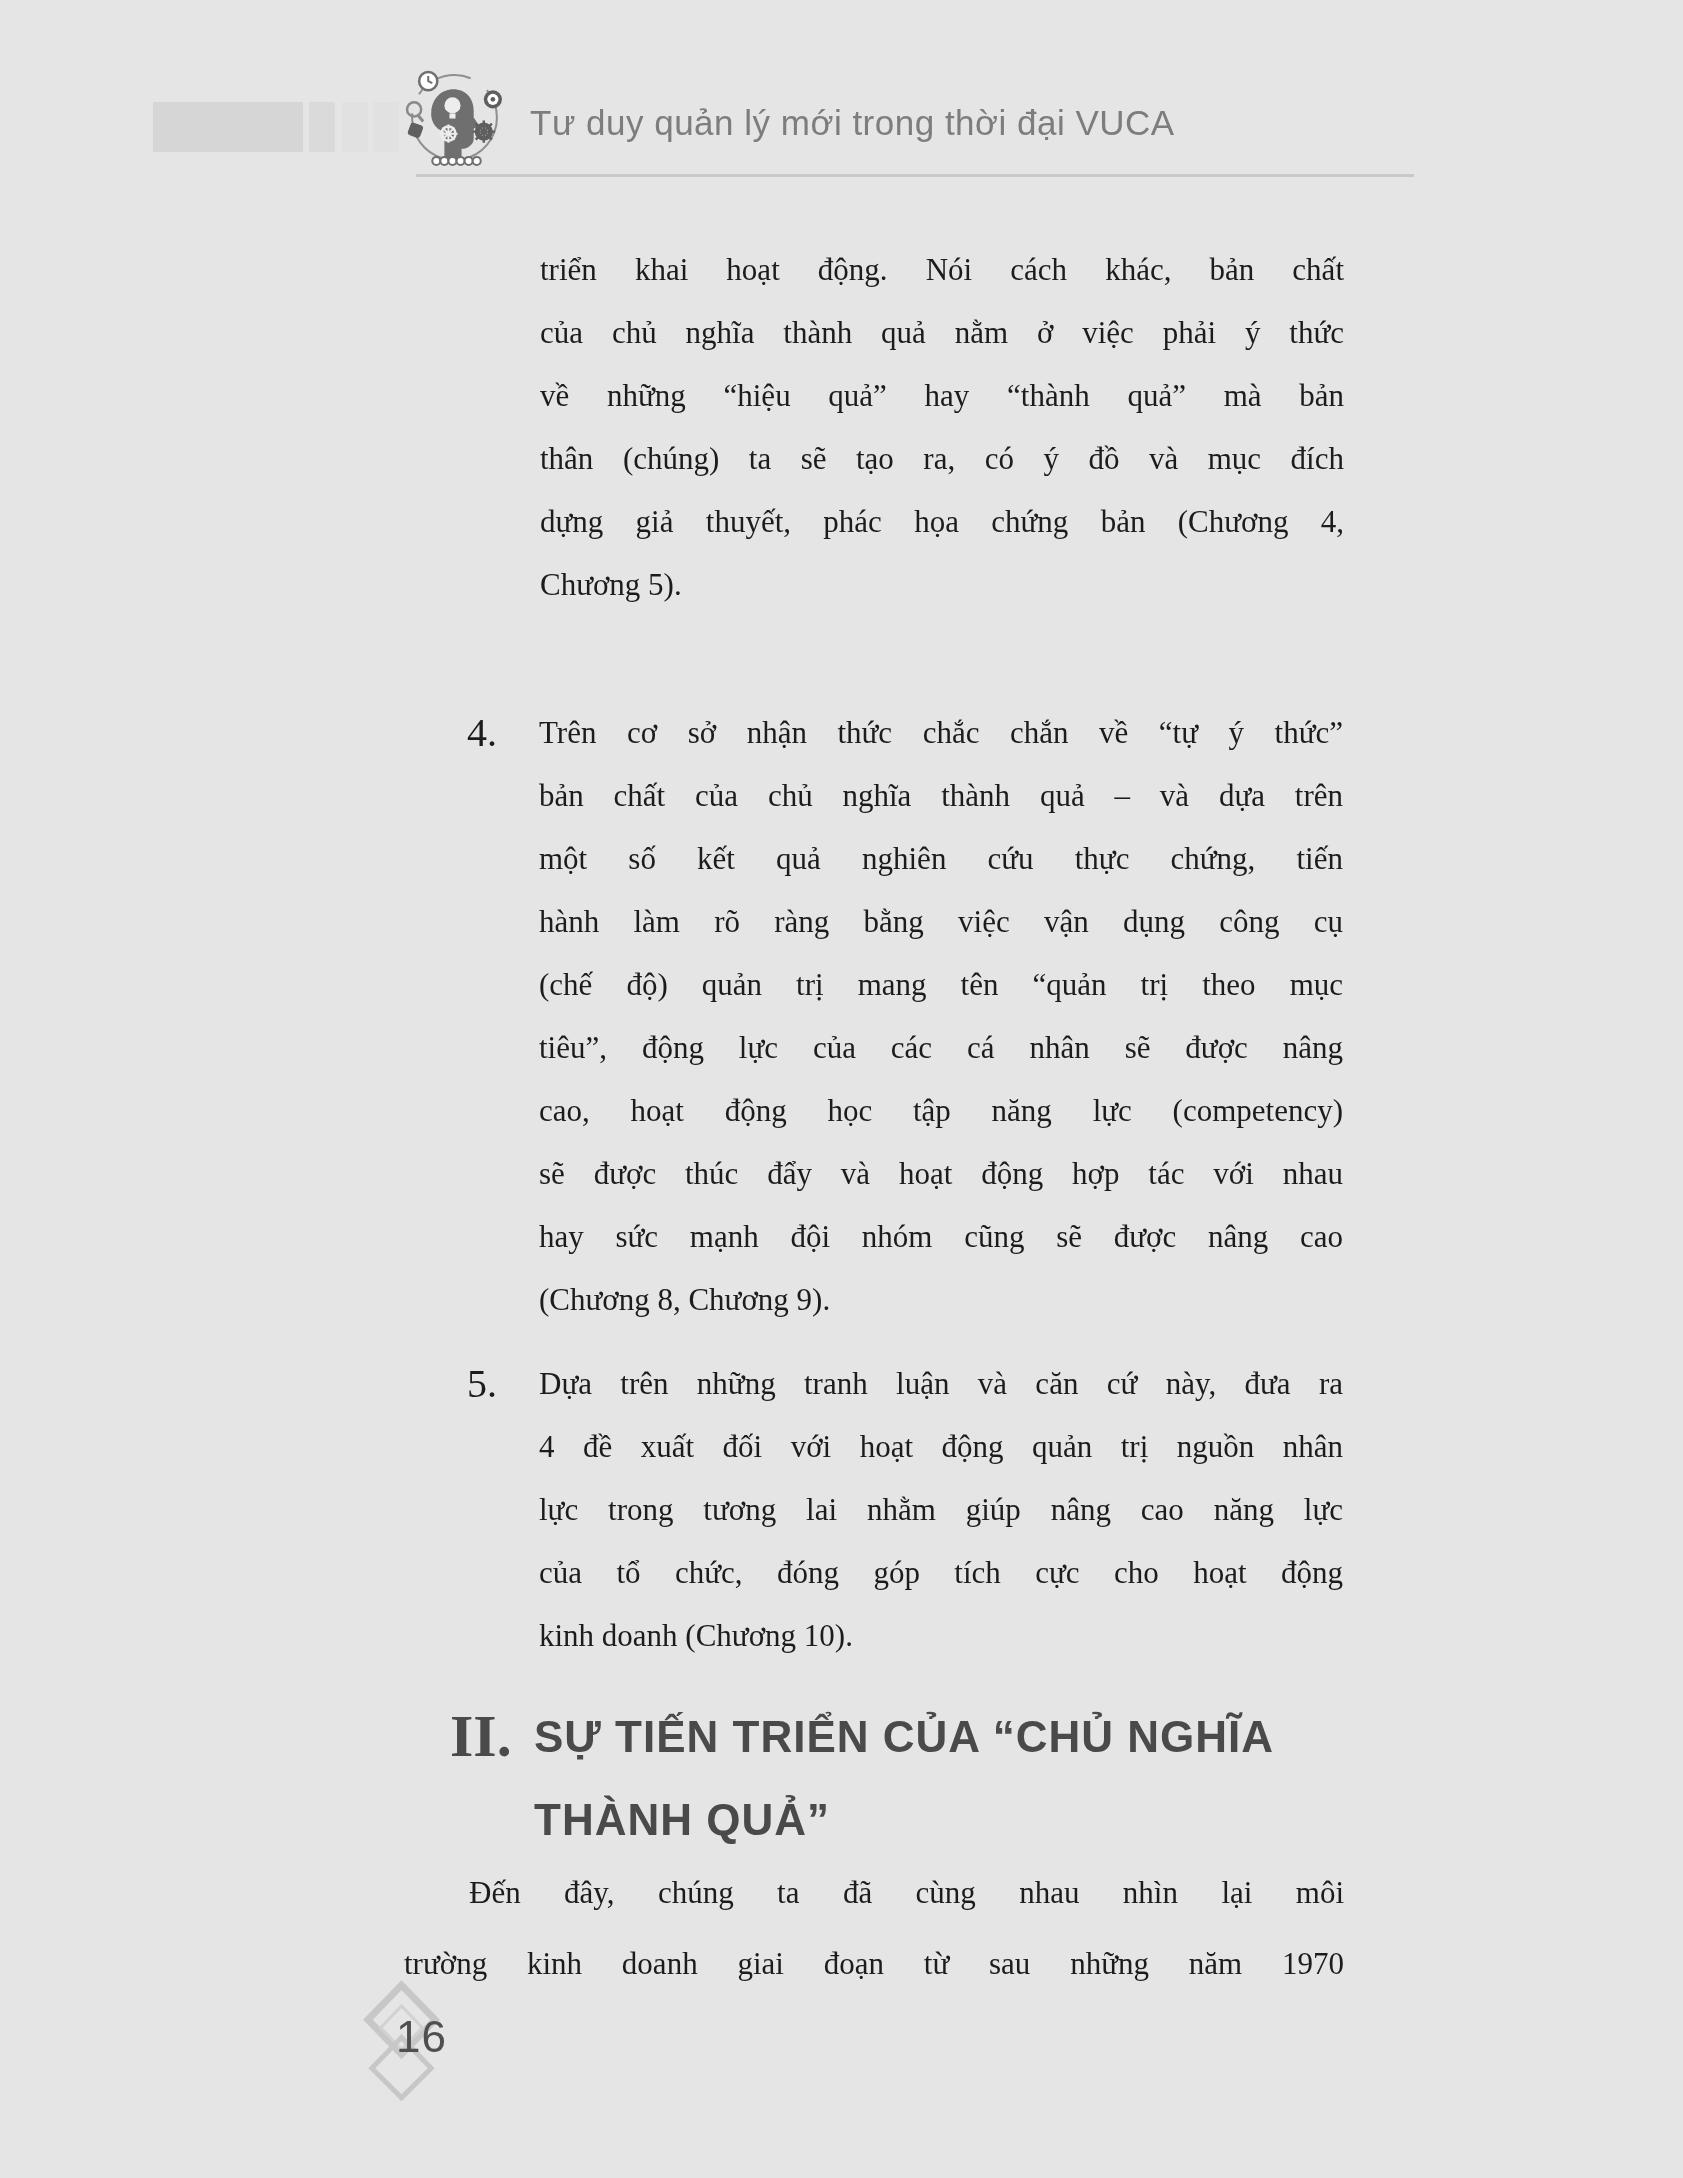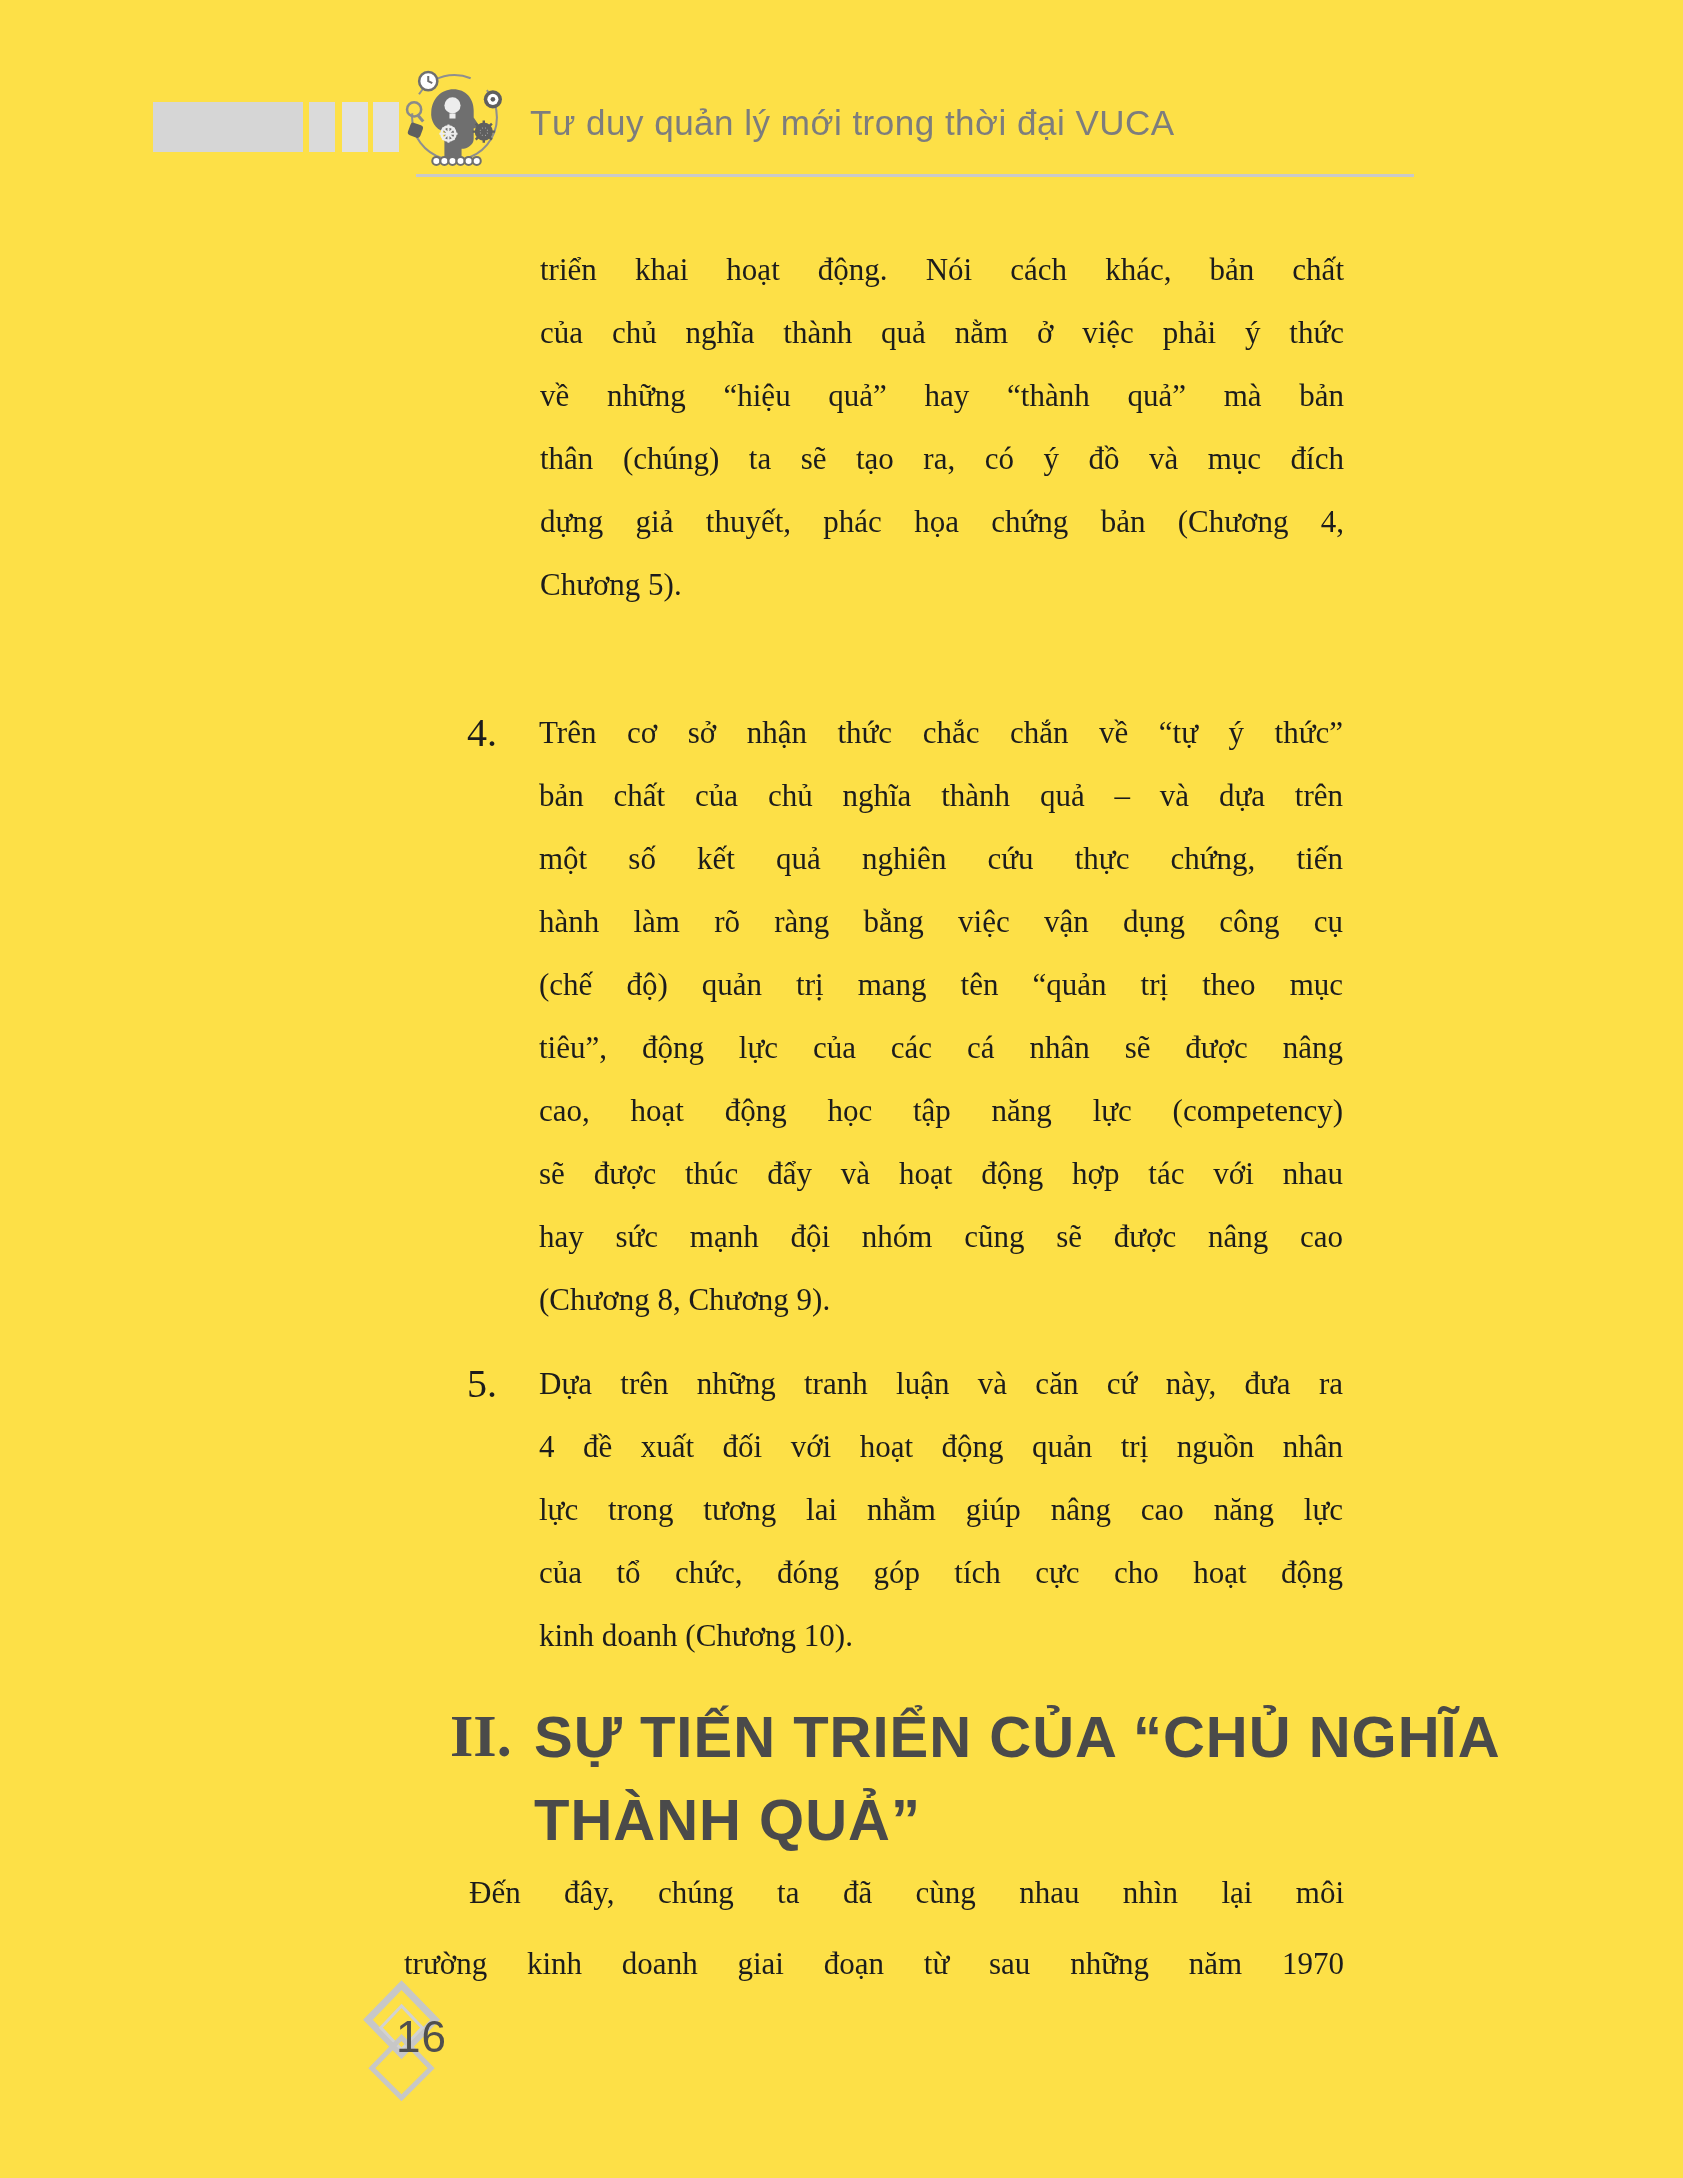--- a/index.html
+++ b/index.html
@@ -1,17 +1,17 @@
 <!DOCTYPE html>
 <html><head>
 <meta charset="utf-8">
 <style>
   html,body{margin:0;padding:0;background:#ffffff;}
   .page{
-    position:relative;width:1683px;height:2178px;background:#fde047;overflow:hidden;
+    position:relative;width:1683px;height:2178px;background:#e5e5e5;overflow:hidden;
     font-family:"Liberation Serif","DejaVu Serif",serif;color:#1c1c1c;
   }
   
   .hdr-bar-wide{position:absolute;left:153px;top:102px;width:150px;height:50px;background:#d6d6d6;}
   .hdr-sq{position:absolute;top:102px;width:26px;height:50px;background:#e1e1e1;}
   .hdr-sq.s1{left:309px;background:#dadada;}
   .hdr-sq.s2{left:342px;}
   .hdr-sq.s3{left:373px;}
   .hdr-icon{position:absolute;left:404px;top:67px;width:101px;height:101px;}
   .hdr-title{
@@ -29,21 +29,21 @@
   .list-item{display:flex;}
   .item4{left:467px;top:701px;width:876px;}
   .item5{left:467px;top:1352px;width:876px;}
   .num{flex:0 0 72px;font-size:40px;line-height:63px;}
   .li-text{flex:1 1 auto;min-width:0;}
   
   .heading{left:450px;top:1695px;width:896px;display:flex;
     font-family:"Liberation Sans","DejaVu Sans",sans-serif;font-weight:bold;color:#4a4a4a;}
   .h-num{flex:0 0 84px;font-size:60px;line-height:83px;font-family:Liberation Serif, serif;}
   .h-lines{flex:1 1 auto;}
-  .h-line{font-size:58px;line-height:83px;letter-spacing:1px;white-space:nowrap;}
+  .h-line{font-size:44px;line-height:83px;letter-spacing:1px;white-space:nowrap;}
   
   .closing{left:404px;top:1857px;width:940px;}
   .closing .line{line-height:71px;height:71px;}
   .closing .line.first{text-indent:65px;}
   
   .ft-diamond{position:absolute;left:356px;top:1980px;width:91px;height:121px;}
   .pageno{
     position:absolute;left:396px;top:2012px;
     font-family:"Liberation Sans","DejaVu Sans",sans-serif;
     font-size:44px;color:#4f4f4f;letter-spacing:1px;

